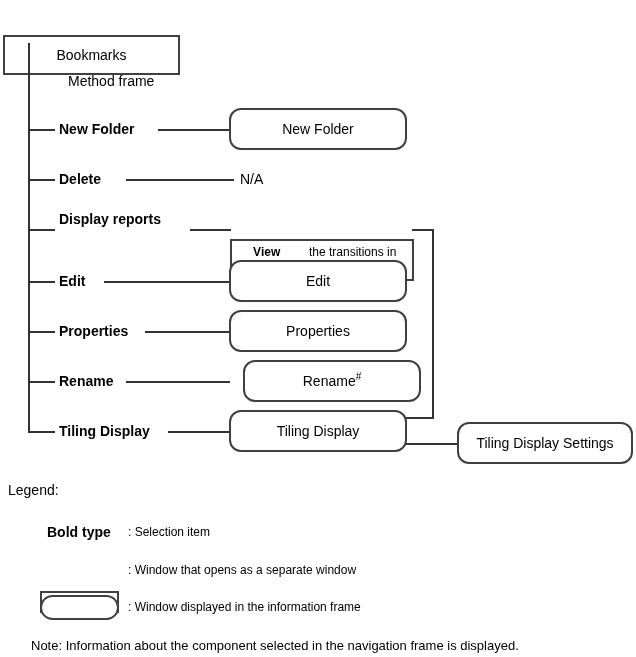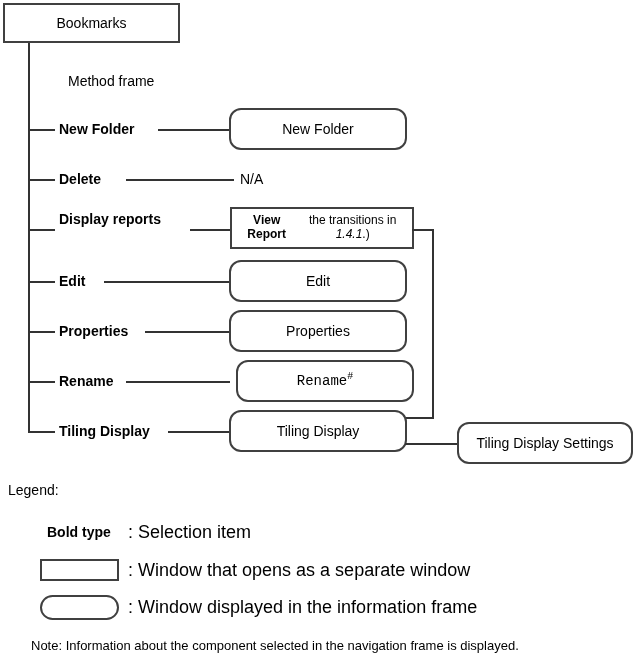--- a/index.html
+++ b/index.html
@@ -30,20 +30,21 @@
 
   .box-rect {
     position: absolute;
     box-sizing: border-box;
     border: 2px solid #404040;
     background: #ffffff;
     display: flex;
     align-items: center;
     justify-content: center;
     text-align: center;
+    margin-top: 32px;
   }
   .box-round {
     position: absolute;
     box-sizing: border-box;
     border: 2px solid #404040;
     border-radius: 12px;
     background: #ffffff;
     display: flex;
     align-items: center;
     justify-content: center;
@@ -85,21 +86,21 @@
   #view-report-box .vr-title { font-size: 12px; font-weight: bold; }
   #view-report-box .vr-sub   { font-size: 12px; }
 
   
   #legend-title {
     position: absolute; left: 8px; top: 483px;
     font-size: 14px; line-height: 1;
   }
   .legend-row-text {
     position: absolute;
-    font-size: 18px;
+    font-size: 12px;
     white-space: nowrap;
     line-height: 1;
     transform: translateY(-50%);
   }
   #legend-bold-key {
     position: absolute; left: 47px; top: 532px;
     font-size: 14px; font-weight: bold; line-height: 1;
     transform: translateY(-50%);
   }
   #legend-rect-swatch {
@@ -170,21 +171,21 @@
   <div class="hline" style="left:28px; top:331px; width:27px;"></div>
   <div class="menu-label" style="left:59px; top:331px;">Properties</div>
   <div class="hline" style="left:145px; top:331px; width:85px;"></div>
   <div class="box-round" style="left:229px; top:310px; width:178px; height:42px; font-size:14px;">
     <span>Properties</span>
   </div>
 
   <div class="hline" style="left:28px; top:381px; width:27px;"></div>
   <div class="menu-label" style="left:59px; top:381px;">Rename</div>
   <div class="hline" style="left:126px; top:381px; width:104px;"></div>
-  <div class="box-round" style="left:236px; top:360px; width:178px; height:42px; font-size:14px;font-family:Liberation Mono, monospace;">
+  <div class="box-round" style="left:243px; top:360px; width:178px; height:42px; font-size:14px;">
     <span><span>Rename</span><sup class="hashmark">#</sup></span>
   </div>
 
   <div class="hline" style="left:28px; top:431px; width:27px;"></div>
   <div class="menu-label" style="left:59px; top:431px;">Tiling Display</div>
   <div class="hline" style="left:168px; top:431px; width:62px;"></div>
   <div class="box-round" style="left:229px; top:410px; width:178px; height:42px; font-size:14px;">
     <span>Tiling Display</span>
   </div>
 

